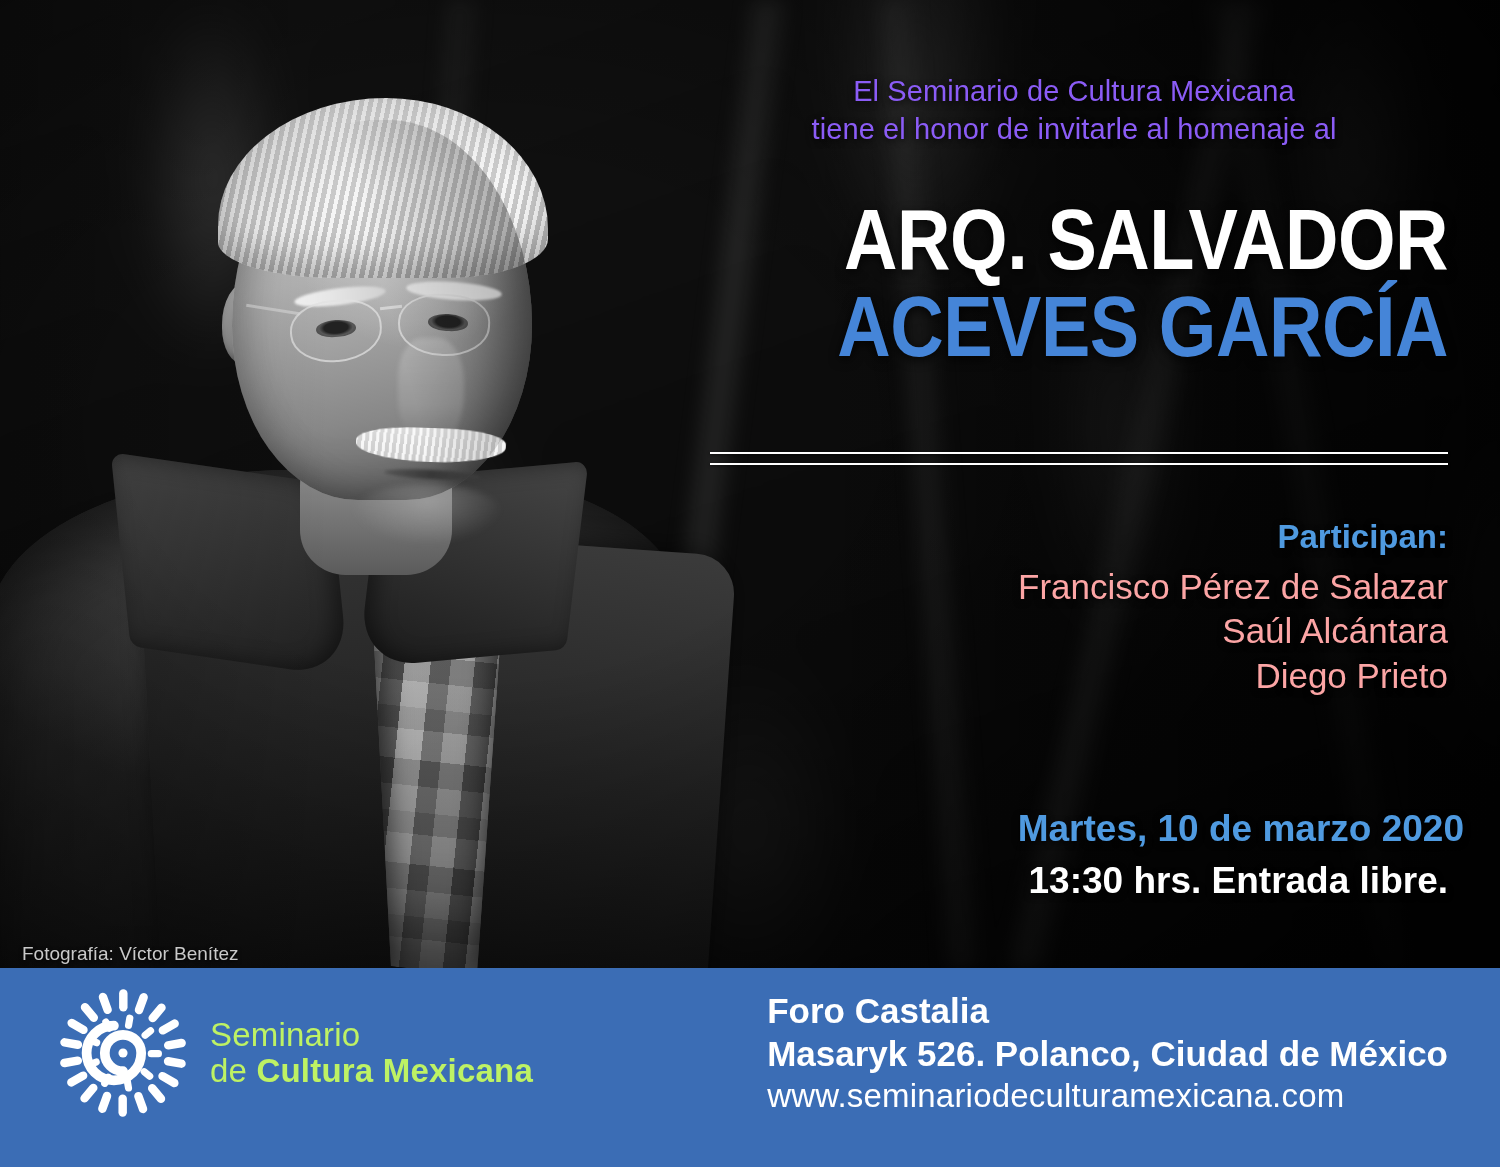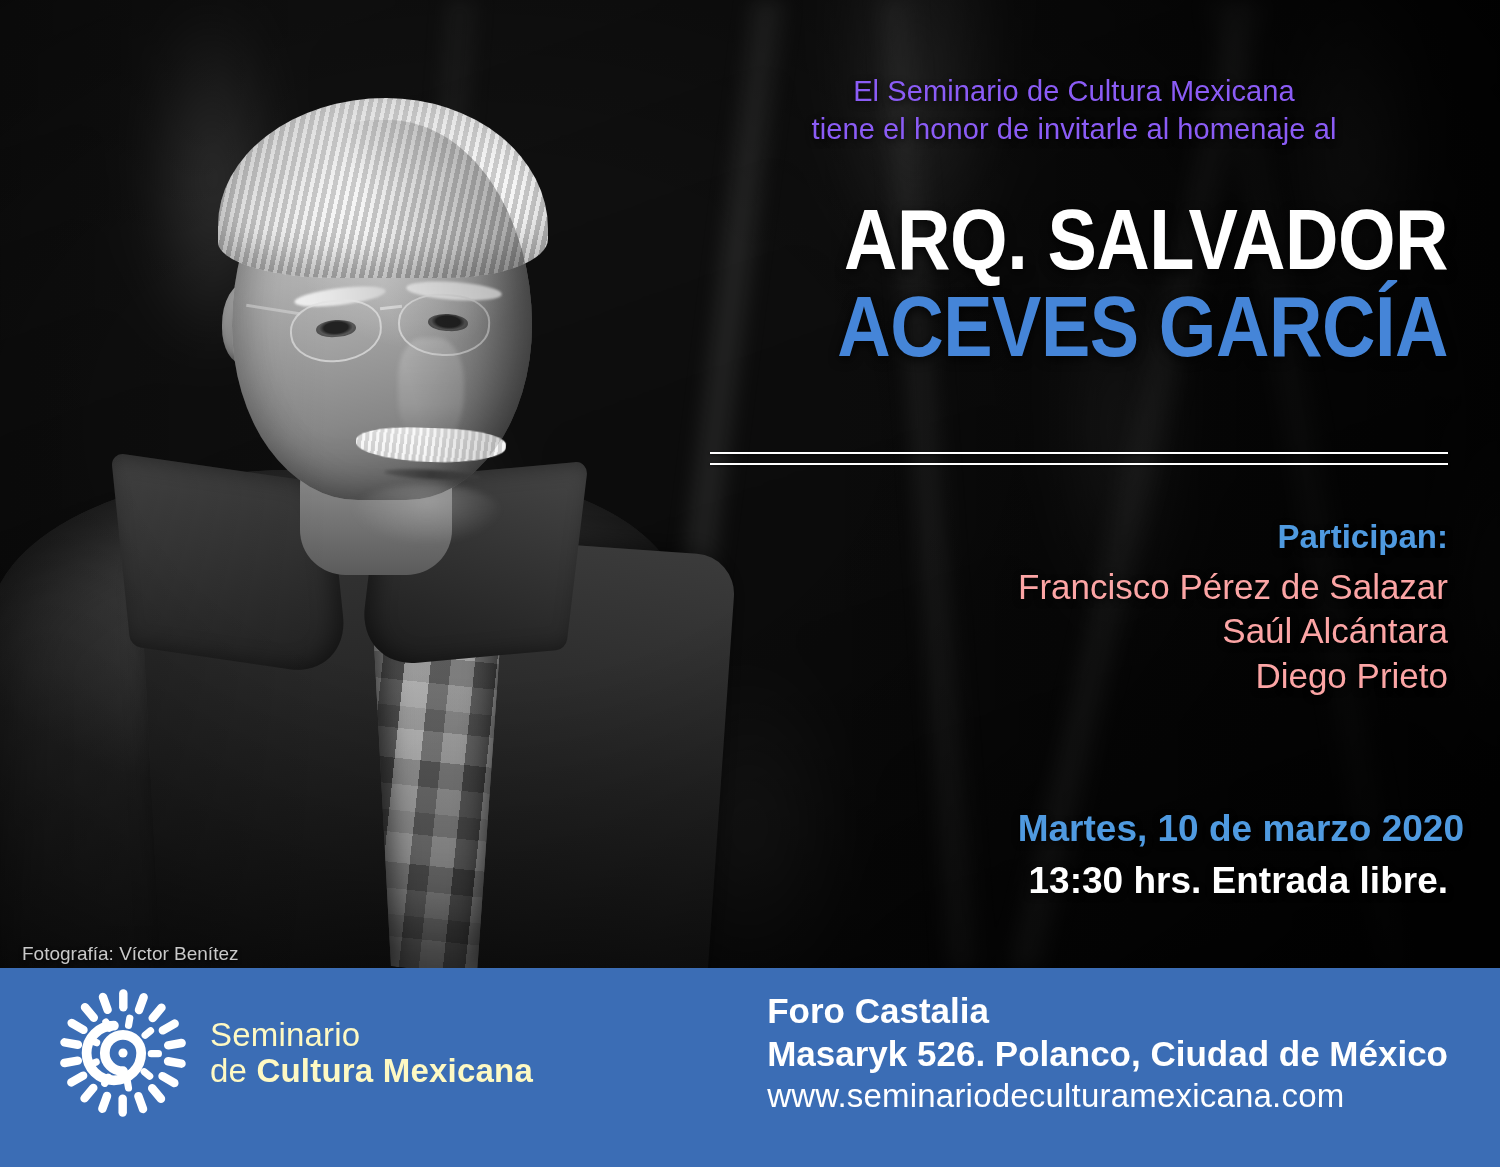--- a/index.html
+++ b/index.html
@@ -281,21 +281,21 @@
   
   .footer {
     position:absolute; left:0; top:968px; width:1500px; height:199px;
     background:#3b6db5;
   }
   .brand {
     position:absolute; left:58px; top:20px;
     display:flex; align-items:center; gap:22px;
   }
   .brand-mark { width:130px; height:130px; flex:0 0 130px; }
-  .brand-text { color:#fef9c3; line-height:1.08; }
+  .brand-text { color:#bef264; line-height:1.08; }
   .brand-l1 { font-size:33px; font-weight:400; letter-spacing:.2px; }
   .brand-l2 { font-size:33px; font-weight:400; letter-spacing:.2px;text-align:right; }
   .brand-l2 b { font-weight:700; }
 
   .venue {
     position:absolute; right:52px; top:22px;
     color:#ffffff;
   }
   .venue-name { font-size:35px; font-weight:700; line-height:1.22; }
   .venue-addr { font-size:35px; font-weight:700; line-height:1.22; }

